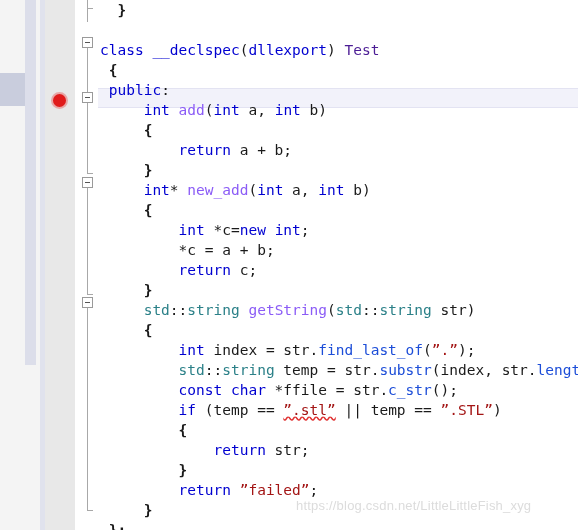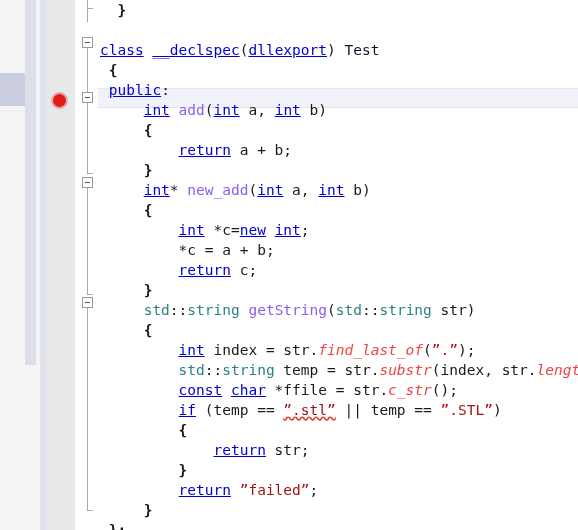--- a/index.html
+++ b/index.html
@@ -43,26 +43,26 @@
     font-family:"DejaVu Sans Mono","Liberation Mono",monospace;
     font-size:14.5px;line-height:20px;white-space:pre;
   }
   .ln{position:relative;height:20px;padding-left:0;}
   .cur-line{
     position:absolute;left:98px;top:88px;width:480px;height:20px;
     background:#f2f2fa;border-top:1px solid #e3e3f2;border-bottom:1px solid #e3e3f2;
     box-sizing:border-box;
   }
 
-  .kw{color:#0000d0;text-decoration:underline;}
+  .kw{color:#0000d0;}
   .pln{color:#1a1a1a;}
   .fn{color:#8b5cf6;}
-  .cls{color:#0f172a;}
+  .cls{color:#4c1d95;}
   .typ{color:#2b8088;}
-  .mth{color:#ef4444;font-style:italic;}
+  .mth{color:#1d4ed8;}
   .str{color:#a31515;}
   .brace{color:#1a1a1a;font-weight:bold;}
   .squig{
     text-decoration:underline wavy #e03030;
     text-decoration-skip-ink:none;
   }
 
   .watermark{
     position:absolute;left:296px;top:498px;
     font-family:"Liberation Sans",sans-serif;
@@ -98,13 +98,14 @@
   <div class="fold-box" style="left:82px;top:297px;"></div>
   <div class="fold-line" style="left:87px;top:308px;height:202px;"></div>
   <div class="fold-tick" style="left:87px;top:510px;width:6px;"></div>
   <div class="fold-line" style="left:87px;top:0px;height:22px;"></div>
   <div class="fold-tick" style="left:87px;top:8px;width:6px;"></div>
 
   <div class="cur-line"></div>
 
   <div class="code" id="code-area"><div class="ln">  <span class="brace">}</span></div><div class="ln"></div><div class="ln"><span class="kw">class</span><span class="pln"> </span><span class="kw">__declspec</span><span class="pln">(</span><span class="kw">dllexport</span><span class="pln">) </span><span class="cls">Test</span></div><div class="ln"> <span class="brace">{</span></div><div class="ln"> <span class="kw">public</span><span class="pln">:</span></div><div class="ln">     <span class="kw">int</span><span class="pln"> </span><span class="fn">add</span><span class="pln">(</span><span class="kw">int</span><span class="pln"> a, </span><span class="kw">int</span><span class="pln"> b)</span></div><div class="ln">     <span class="brace">{</span></div><div class="ln">         <span class="kw">return</span><span class="pln"> a + b;</span></div><div class="ln">     <span class="brace">}</span></div><div class="ln">     <span class="kw">int</span><span class="pln">* </span><span class="fn">new_add</span><span class="pln">(</span><span class="kw">int</span><span class="pln"> a, </span><span class="kw">int</span><span class="pln"> b)</span></div><div class="ln">     <span class="brace">{</span></div><div class="ln">         <span class="kw">int</span><span class="pln"> *c=</span><span class="kw">new</span><span class="pln"> </span><span class="kw">int</span><span class="pln">;</span></div><div class="ln">         <span class="pln">*c = a + b;</span></div><div class="ln">         <span class="kw">return</span><span class="pln"> c;</span></div><div class="ln">     <span class="brace">}</span></div><div class="ln">     <span class="typ">std</span><span class="pln">::</span><span class="typ">string</span><span class="pln"> </span><span class="fn">getString</span><span class="pln">(</span><span class="typ">std</span><span class="pln">::</span><span class="typ">string</span><span class="pln"> str)</span></div><div class="ln">     <span class="brace">{</span></div><div class="ln">         <span class="kw">int</span><span class="pln"> index = str.</span><span class="mth">find_last_of</span><span class="pln">(</span><span class="str">”.”</span><span class="pln">);</span></div><div class="ln">         <span class="typ">std</span><span class="pln">::</span><span class="typ">string</span><span class="pln"> temp = str.</span><span class="mth">substr</span><span class="pln">(index, str.</span><span class="mth">length</span></div><div class="ln">         <span class="kw">const</span><span class="pln"> </span><span class="kw">char</span><span class="pln"> *ffile = str.</span><span class="mth">c_str</span><span class="pln">();</span></div><div class="ln">         <span class="kw">if</span><span class="pln"> (temp == </span><span class="str squig">”.stl”</span><span class="pln"> || temp == </span><span class="str">”.STL”</span><span class="pln">)</span></div><div class="ln">         <span class="brace">{</span></div><div class="ln">             <span class="kw">return</span><span class="pln"> str;</span></div><div class="ln">         <span class="brace">}</span></div><div class="ln">         <span class="kw">return</span><span class="pln"> </span><span class="str">”failed”</span><span class="pln">;</span></div><div class="ln">     <span class="brace">}</span></div><div class="ln"> <span class="brace">};</span></div></div>
 
+  <div class="watermark">https://blog.csdn.net/LittleLittleFish_xyg</div>
 </div>
 
 </body></html>

